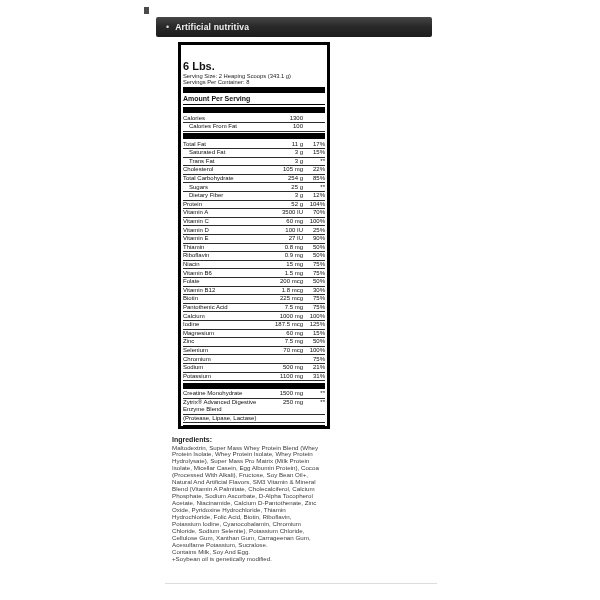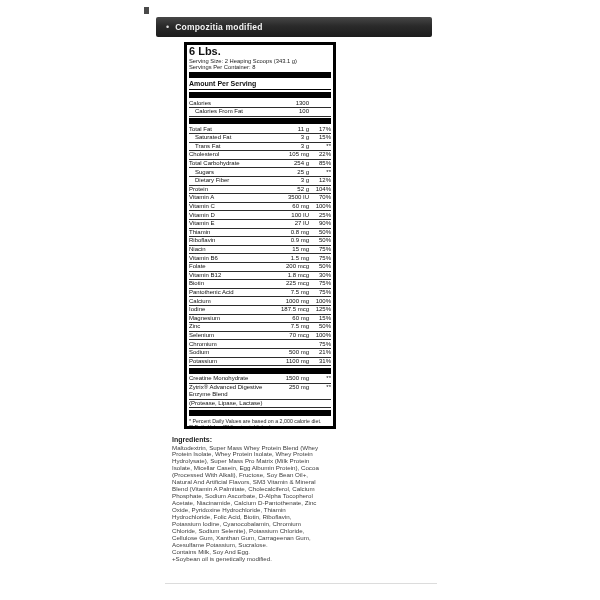--- a/index.html
+++ b/index.html
@@ -12,21 +12,21 @@
   .section-header{
     position:absolute;left:156px;top:17px;width:276px;height:20px;box-sizing:border-box;
     background:linear-gradient(180deg,#474747 0%,#2a2a2a 45%,#1c1c1c 100%);
     border-radius:2px;display:flex;align-items:center;padding-left:10px;cursor:pointer;
   }
   .bullet{color:#d9d9d9;font-size:9px;margin-right:6px;line-height:9px;}
   .header-title{color:#f3f3f3;font-size:8.5px;font-weight:bold;letter-spacing:.2px;}
 
   .label-box{
     position:absolute;left:178px;top:42px;width:152px;height:387px;box-sizing:border-box;
-    border:3px solid #000;background:#fff;padding:1px 2px;overflow:hidden;margin-left:6px;
+    border:3px solid #000;background:#fff;padding:16px 2px;overflow:hidden;
   }
   .size-title{font-size:11px;font-weight:bold;line-height:11.5px;}
   .serving-line{font-size:5.8px;line-height:6.4px;color:#222;}
   .black-bar{height:6px;background:#000;margin:1.5px 0;}
   .aps{font-size:7px;font-weight:bold;line-height:8px;border-bottom:1px solid #000;padding:1px 0;}
 
   .row{
     display:flex;align-items:flex-end;font-size:6px;line-height:7.4px;
     border-bottom:1px solid #2b2b2b;min-height:7.6px;
   }
@@ -44,21 +44,21 @@
   .ing-line{font-size:6.2px;line-height:6.95px;}
   .divider{position:absolute;left:165px;top:583px;width:272px;height:1px;background:#dcdcdc;}
 </style>
 </head>
 <body>
 
 <div class="corner-mark"></div>
 
 <div class="section-header">
   <span class="bullet">•</span>
-  <span class="header-title">Compozitia modified</span>
+  <span class="header-title">Artificial nutritiva</span>
 </div>
 
 <div class="label-box">
   <div class="size-title">6 Lbs.</div>
   <div class="serving-line">Serving Size: 2 Heaping Scoops (343.1 g)</div>
   <div class="serving-line">Servings Per Container: 8</div>
   <div class="black-bar"></div>
   <div class="aps">Amount Per Serving</div>
   <div class="black-bar"></div>
   <div id="calorie-rows">

